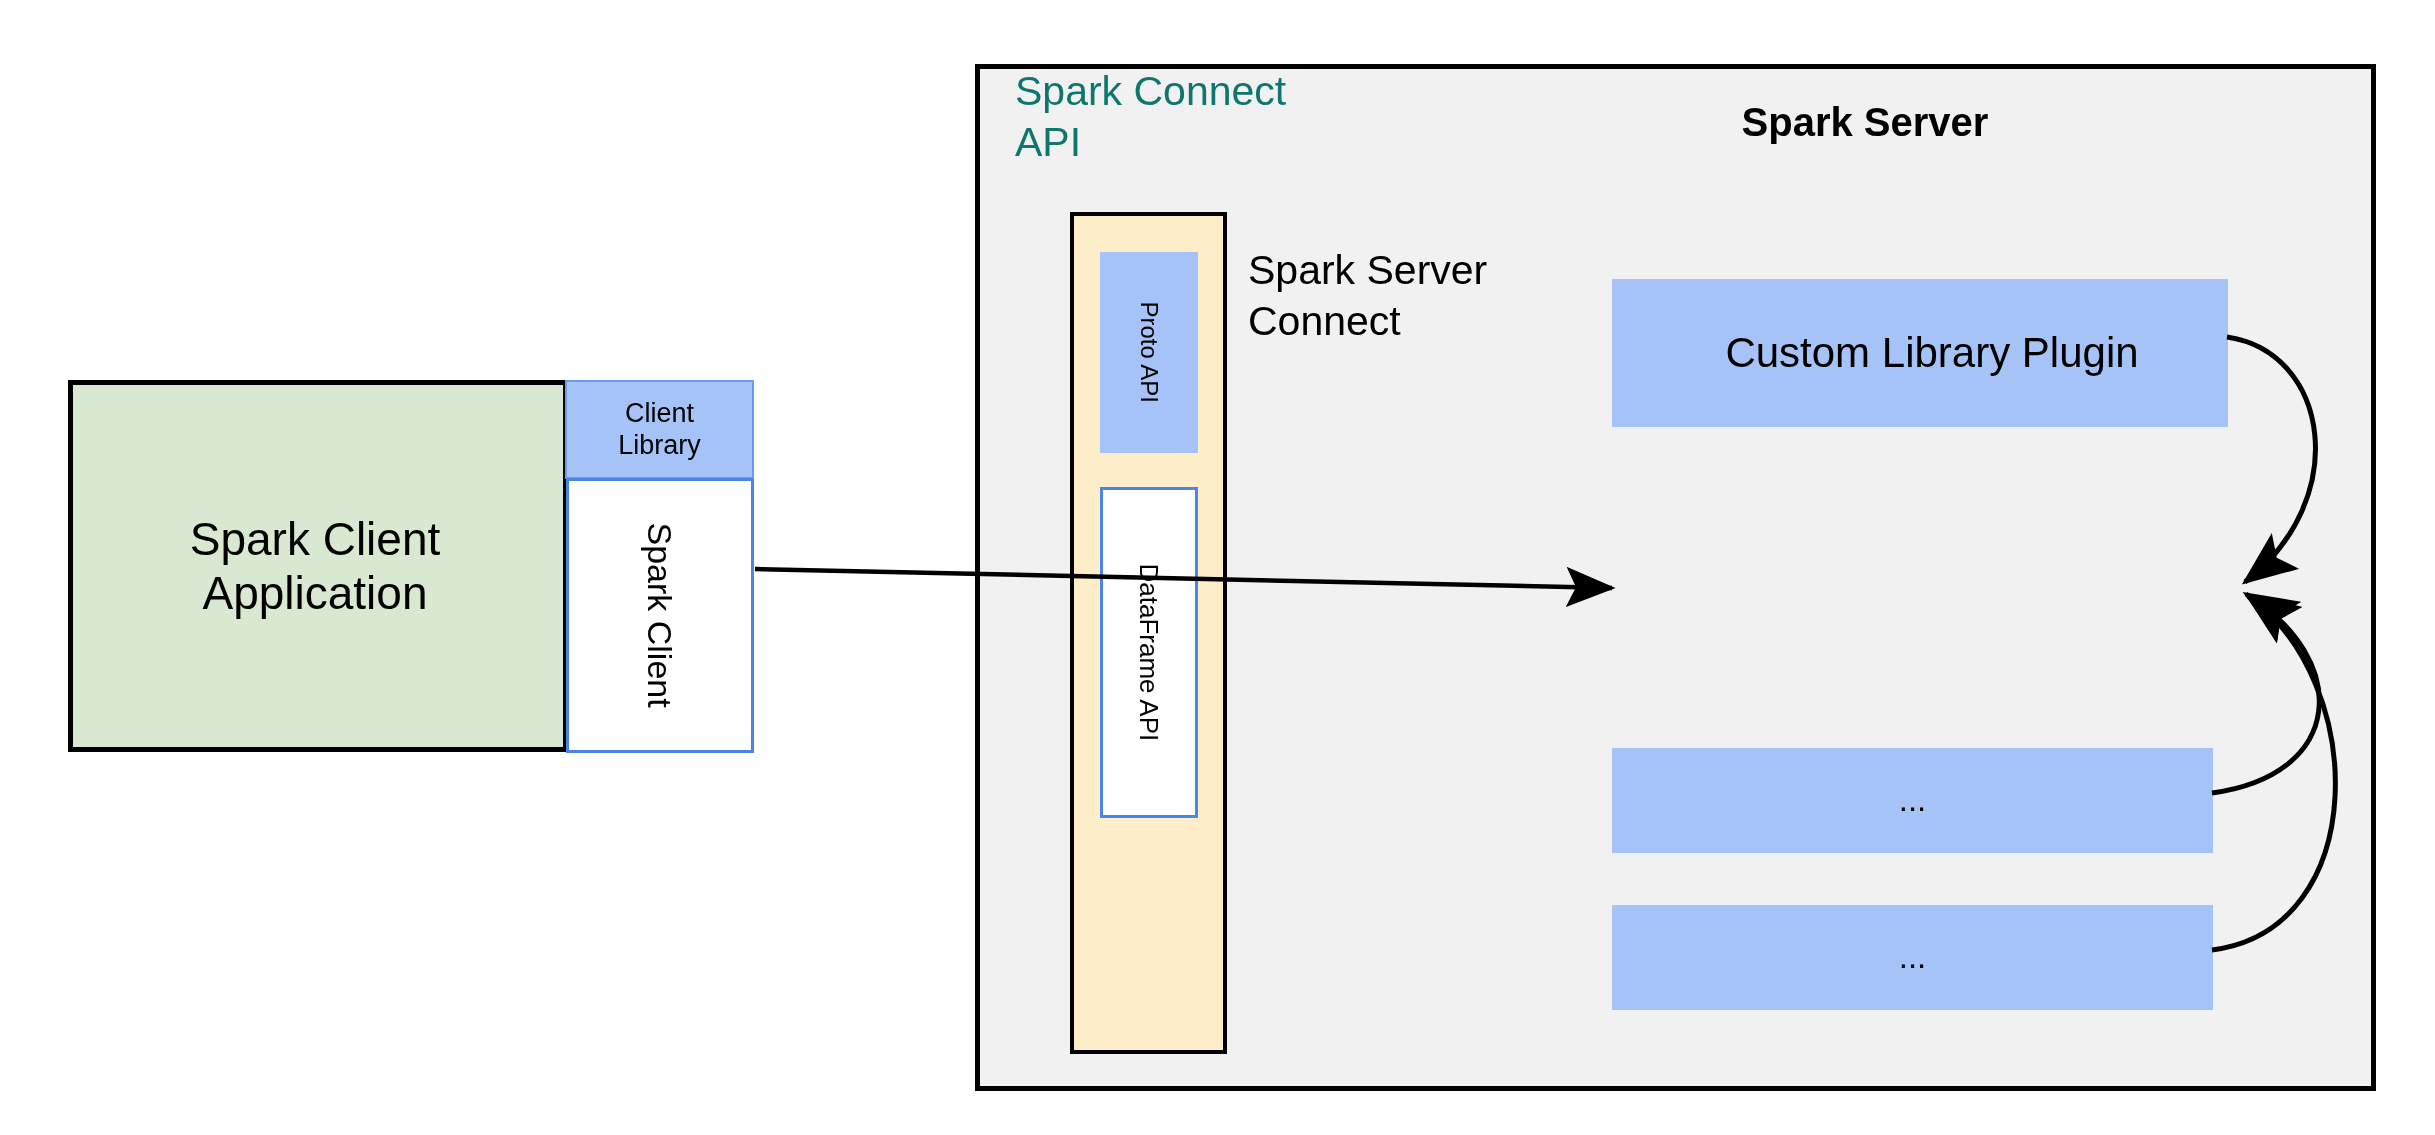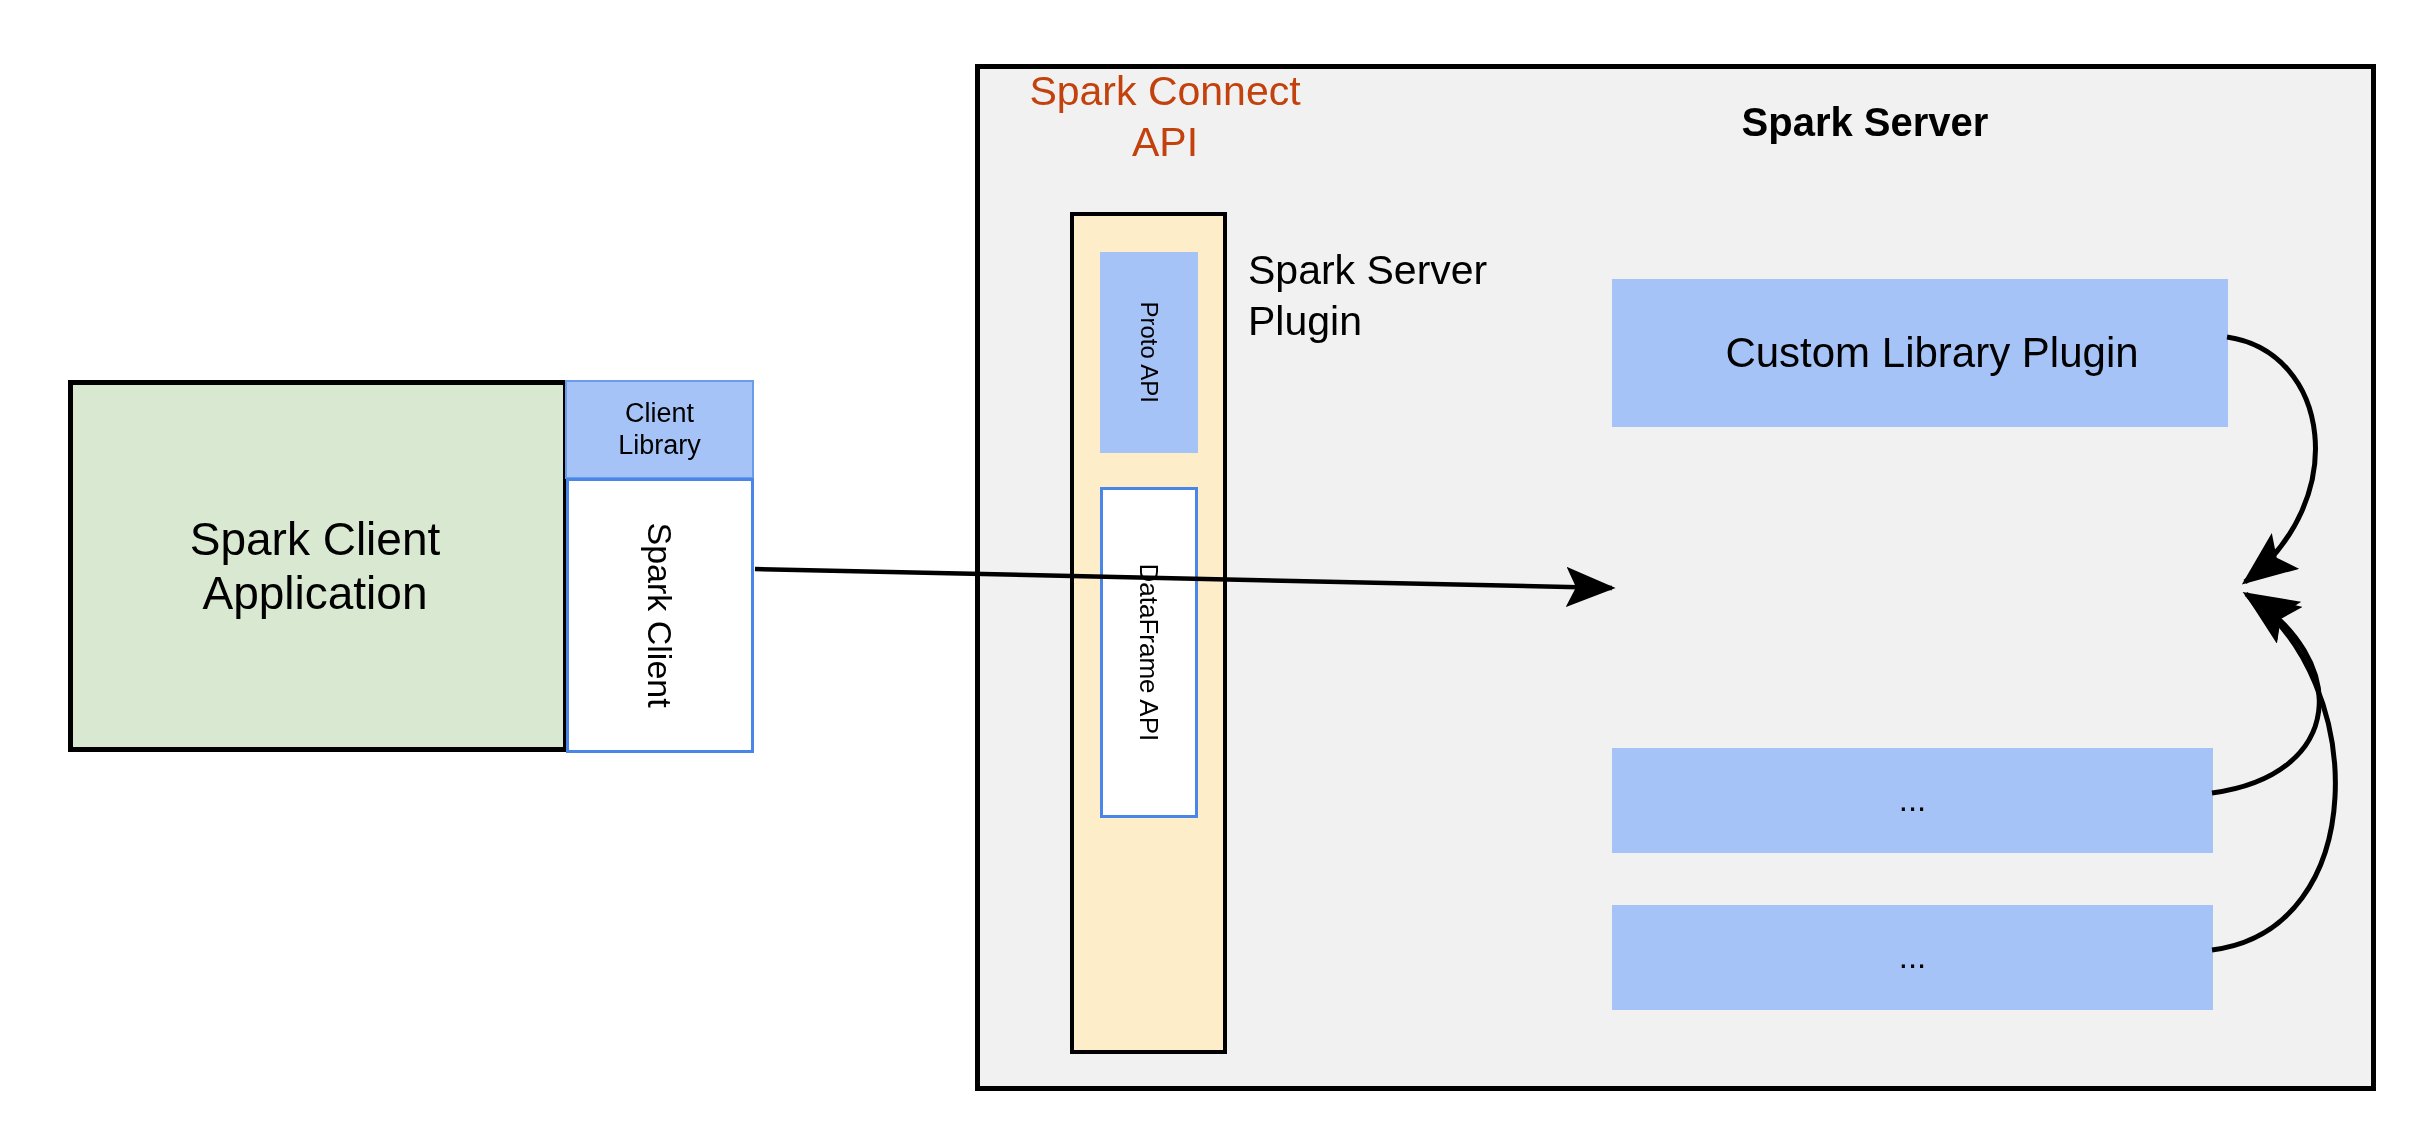--- a/index.html
+++ b/index.html
@@ -82,22 +82,22 @@
     border: 5px solid #000000;
     z-index: 1;
   }
 
   #spark-connect-api-label {
     position: absolute;
     left: 1015px;
     top: 66px;
     width: 300px;
     font-size: 41px;
-    color: #c2410c;
-    text-align: center;
+    color: #0f766e;
+    text-align: left;
     line-height: 1.25;
     z-index: 4;
   }
 
   #spark-server-title {
     position: absolute;
     left: 1660px;
     top: 100px;
     width: 410px;
     font-size: 40px;
@@ -245,21 +245,21 @@
 
   <div id="spark-connect-api-label">
     <div>Spark Connect</div>
     <div>API</div>
   </div>
 
   <div id="spark-server-title">Spark Server</div>
 
   <div id="spark-server-library-label">
     <div>Spark Server</div>
-    <div>Plugin</div>
+    <div>Connect</div>
   </div>
 
   <div class="box" id="connect-api-column"></div>
 
   <div class="box" id="proto-api-box">
     <span class="vlabel">Proto API</span>
   </div>
 
   <div class="box" id="dataframe-api-box">
     <span class="vlabel">DataFrame API</span>

